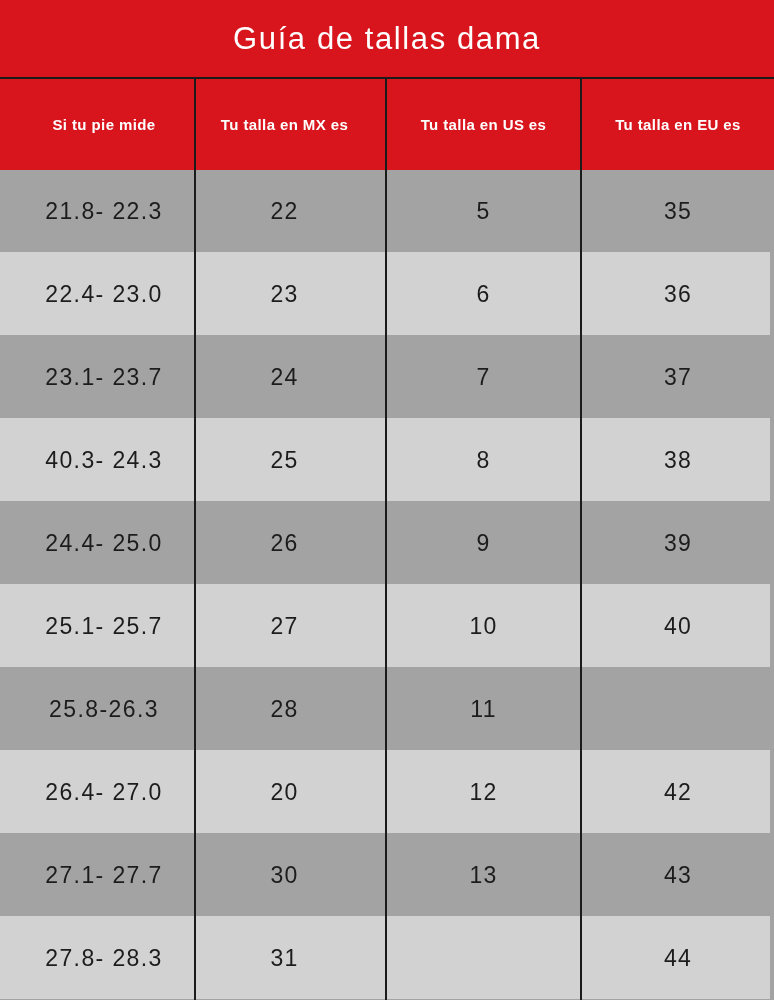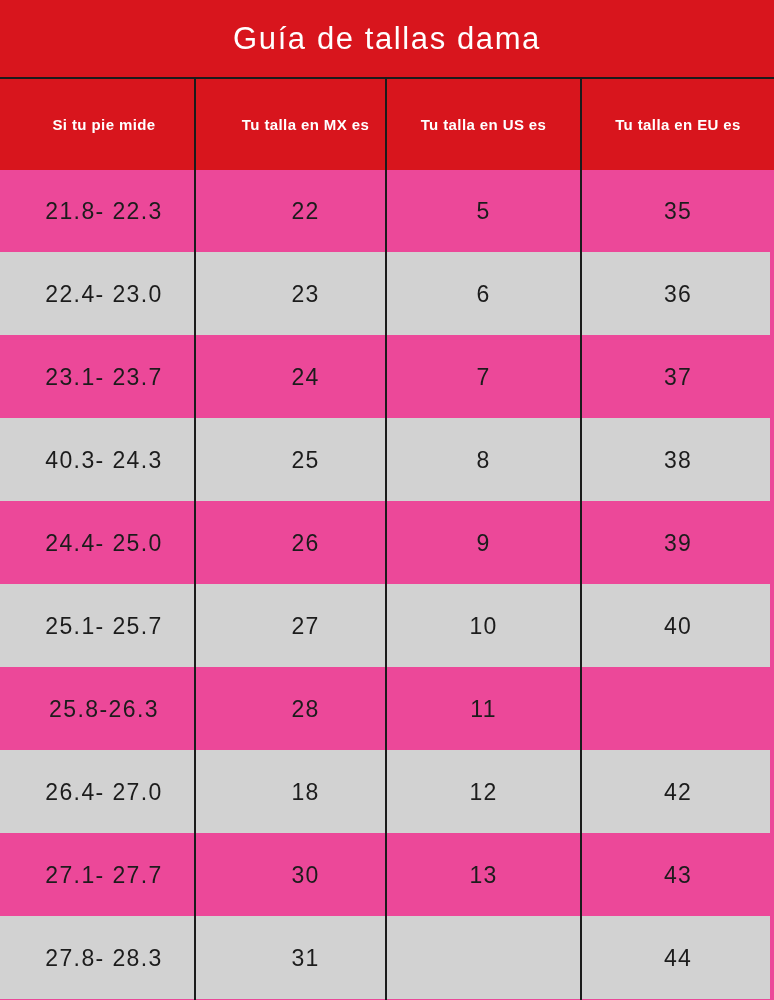--- a/index.html
+++ b/index.html
@@ -5,21 +5,21 @@
   html,body{margin:0;padding:0;}
   body{
     width:774px;height:1000px;overflow:hidden;
     background:#ffffff;
     font-family:"Liberation Sans", sans-serif;
     -webkit-font-smoothing:antialiased;
   }
   #sizechart{
     position:relative;
     width:774px;height:1000px;
-    background:#ec4899;
+    background:#a3a3a3;
     overflow:hidden;
   }
 
   
   .stripes{position:absolute;left:0;top:170px;width:774px;height:830px;}
   .stripe{
     position:absolute;left:0;width:770px;
     background:#d2d2d2;
   }
 
@@ -70,21 +70,21 @@
     font-size:23px;
     font-weight:400;
     letter-spacing:1.3px;
     white-space:nowrap;
     text-align:right;
   }
   .cell.measure{letter-spacing:1.4px;}
 
   
   .c0{left:7px;  width:194px;}
-  .c1{left:196px;width:177px;padding-left:21px;}
+  .c1{left:196px;width:177px;}
   .c2{left:387px;width:193px;}
   .c3{left:582px;width:192px;}
 </style>
 </head>
 <body>
 
 <div id="sizechart">
 
   <div class="stripes">
       <div class="stripe" style="top: 82px; height: 83px;"></div>
@@ -142,21 +142,21 @@
         <div class="cell c2">10</div>
         <div class="cell c3">40</div>
       </div>
       <div class="row" style="top: 498px;">
         <div class="cell c0 measure">25.8-26.3</div>
         <div class="cell c1">28</div>
         <div class="cell c2">11</div>
       </div>
       <div class="row" style="top: 581px;">
         <div class="cell c0 measure">26.4- 27.0</div>
-        <div class="cell c1">18</div>
+        <div class="cell c1">20</div>
         <div class="cell c2">12</div>
         <div class="cell c3">42</div>
       </div>
       <div class="row" style="top: 664px;">
         <div class="cell c0 measure">27.1- 27.7</div>
         <div class="cell c1">30</div>
         <div class="cell c2">13</div>
         <div class="cell c3">43</div>
       </div>
       <div class="row" style="top: 747px;">

